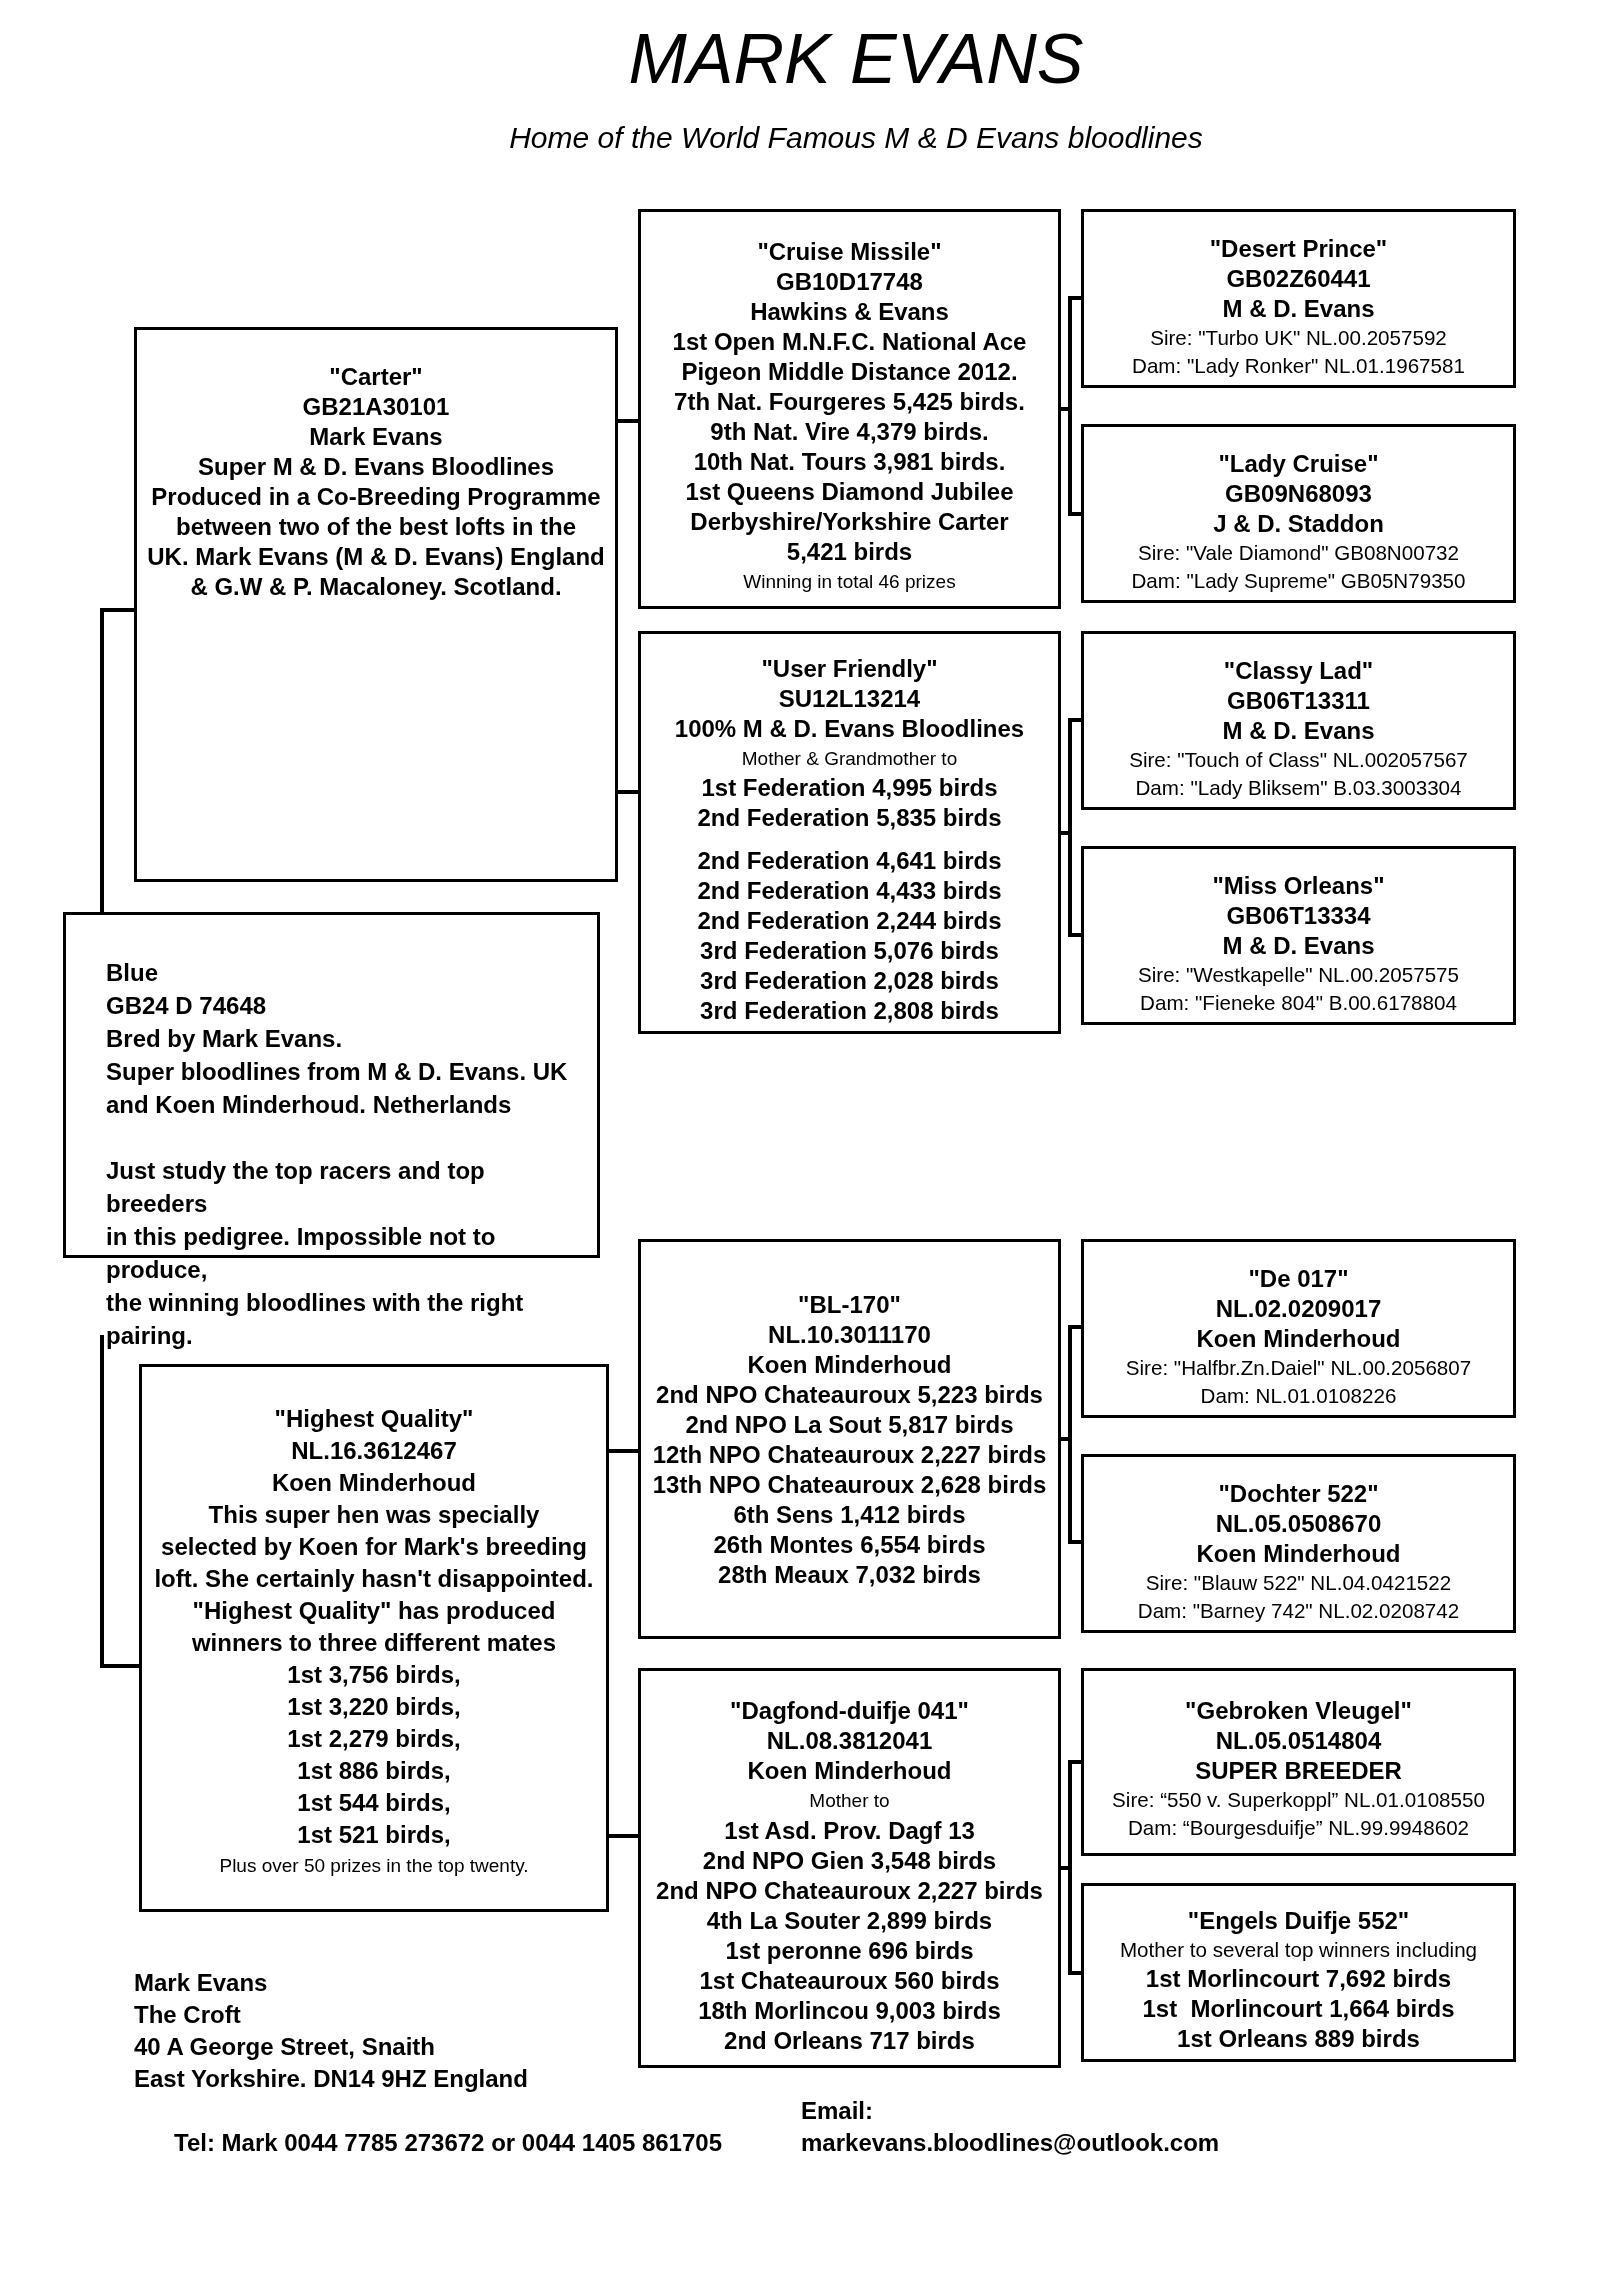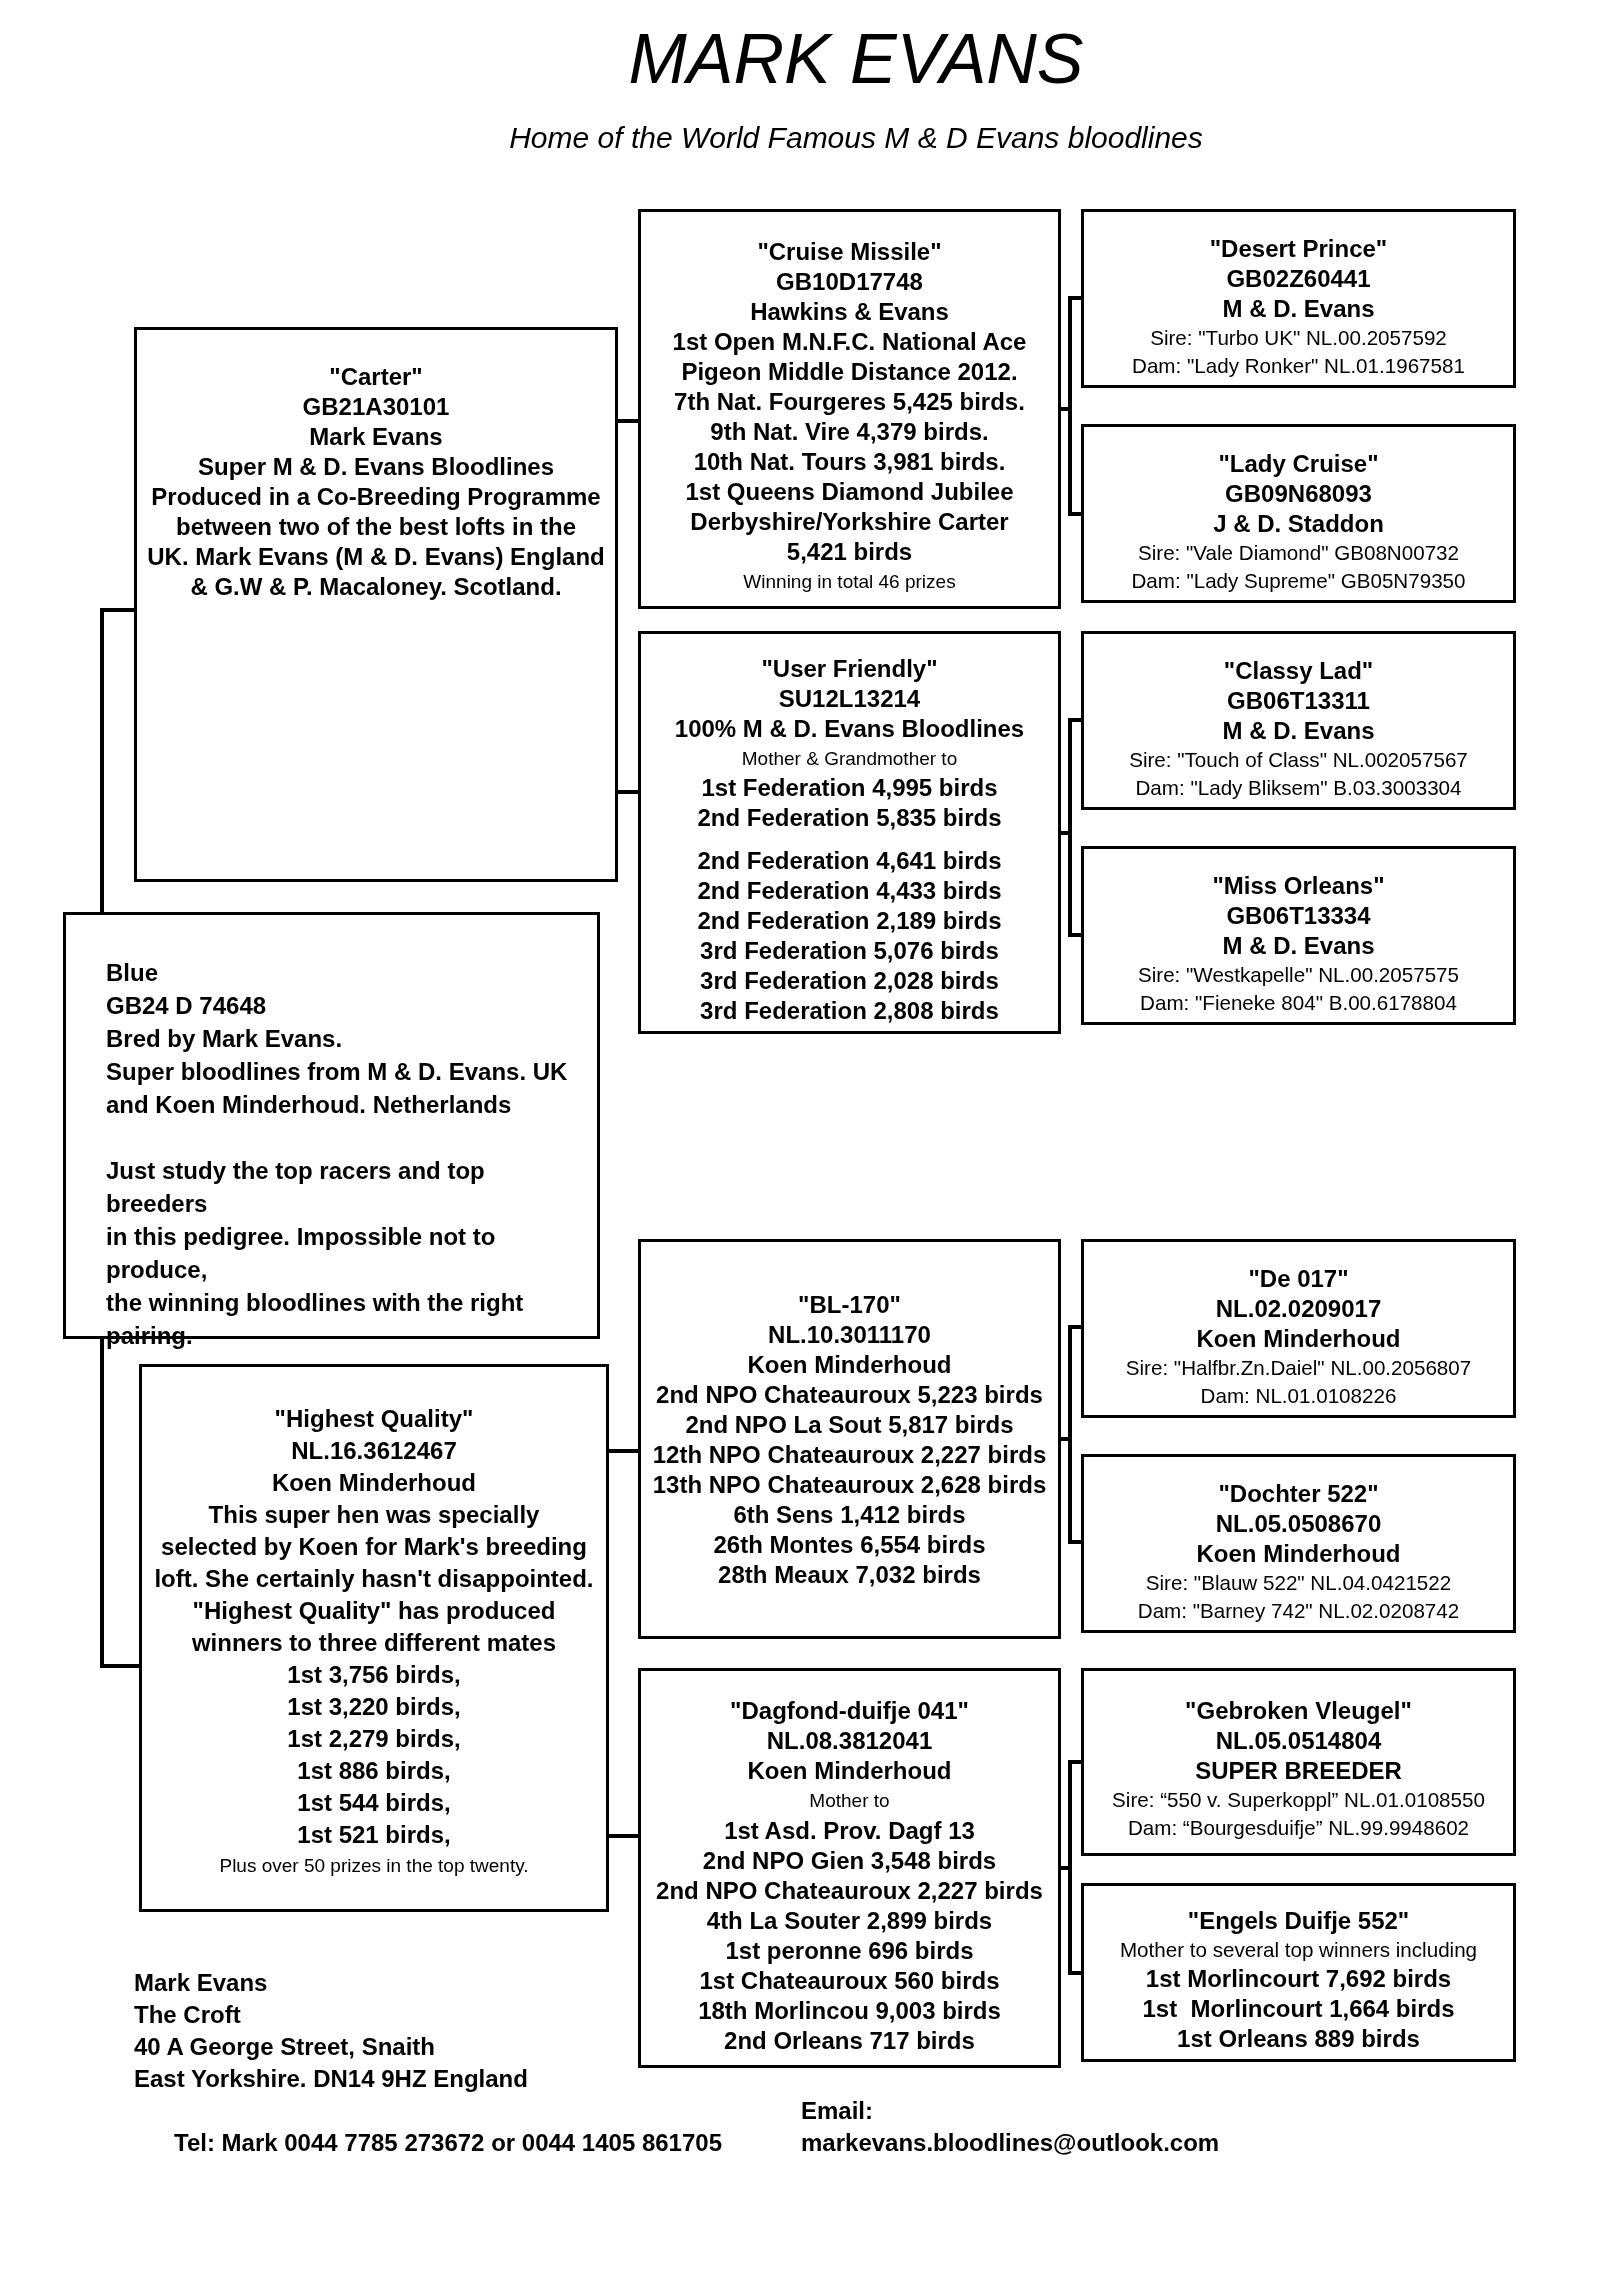--- a/index.html
+++ b/index.html
@@ -26,21 +26,21 @@
   .gap { margin-top:13px; }
   .para-gap { margin-top:33px; }
 
   #box-carter   { left:134px;  top:327px;  width:484px; height:555px; padding-top:32px; }
   #box-cruise   { left:638px;  top:209px;  width:423px; height:400px; padding-top:25px; }
   #box-desert   { left:1081px; top:209px;  width:435px; height:179px; padding-top:21.5px; }
   #box-ladycr   { left:1081px; top:424px;  width:435px; height:179px; padding-top:21.5px; }
   #box-user     { left:638px;  top:631px;  width:423px; height:403px; padding-top:19.7px; }
   #box-classy   { left:1081px; top:631px;  width:435px; height:179px; padding-top:21.5px; }
   #box-miss     { left:1081px; top:846px;  width:435px; height:179px; padding-top:21.5px; }
-  #box-blue     { left:63px;   top:912px; width:537px; height:427px; padding:41px 27px 0 40px;
+  #box-blue     { left:63px;   top:912px; width:537px; height:346px; padding:41px 27px 0 40px;
                   text-align:left; line-height:33px; }
   #box-hq       { left:139px;  top:1364px; width:470px; height:548px; padding-top:36px; line-height:32px; }
   #box-bl170    { left:638px;  top:1239px; width:423px; height:400px; padding-top:48px; }
   #box-dagfond  { left:638px;  top:1668px; width:423px; height:400px; padding-top:25px; }
   #box-de017    { left:1081px; top:1239px; width:435px; height:179px; padding-top:21.5px; }
   #box-dochter  { left:1081px; top:1454px; width:435px; height:179px; padding-top:21.5px; }
   #box-gebroken { left:1081px; top:1668px; width:435px; height:188px; padding-top:25px; }
   #box-engels   { left:1081px; top:1883px; width:435px; height:179px; padding-top:19.7px; }
 
   #box-blue [data-bind-list] > div, #box-hq [data-bind-list] > div { line-height:inherit; }
@@ -161,21 +161,21 @@
     <div class="ln" data-bind="boxes.user_friendly.ring">SU12L13214</div>
     <div class="ln" data-bind="boxes.user_friendly.bloodline">100% M &amp; D. Evans Bloodlines</div>
     <div class="ln reg24" data-bind="boxes.user_friendly.note">Mother &amp; Grandmother to</div>
     <div data-bind-list="boxes.user_friendly.results_a">
         <div>1st Federation 4,995 birds</div>
         <div>2nd Federation 5,835 birds</div>
       </div>
     <div class="gap" data-bind-list="boxes.user_friendly.results_b">
         <div>2nd Federation 4,641 birds</div>
         <div>2nd Federation 4,433 birds</div>
-        <div>2nd Federation 2,189 birds</div>
+        <div>2nd Federation 2,244 birds</div>
         <div>3rd Federation 5,076 birds</div>
         <div>3rd Federation 2,028 birds</div>
         <div>3rd Federation 2,808 birds</div>
       </div>
   </div>
 
   <div class="box" id="box-bl170">
     <div class="ln" data-bind="boxes.bl_170.name">"BL-170"</div>
     <div class="ln" data-bind="boxes.bl_170.ring">NL.10.3011170</div>
     <div class="ln" data-bind="boxes.bl_170.fancier">Koen Minderhoud</div>

